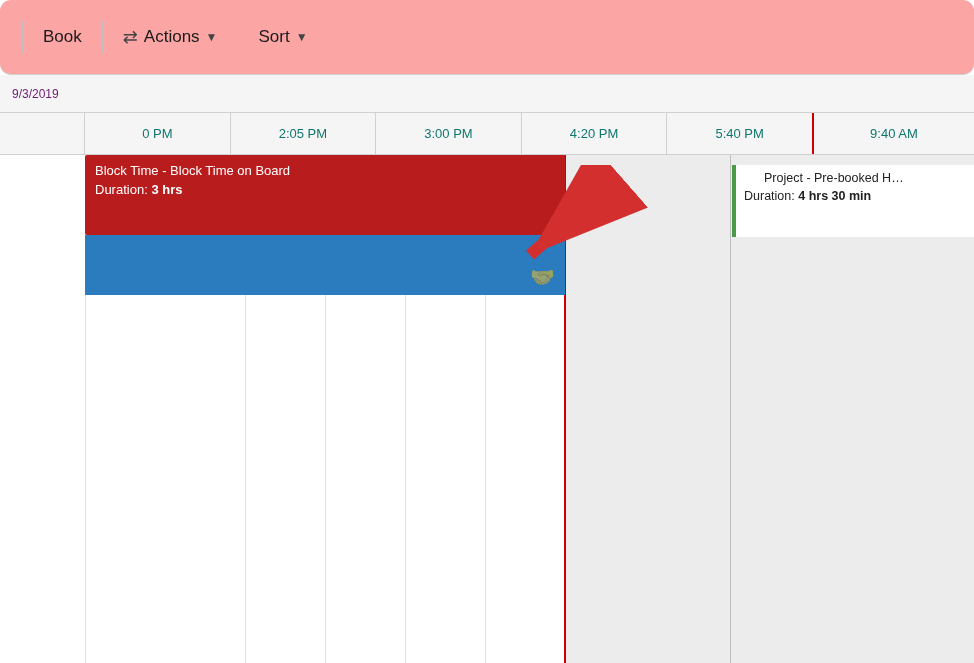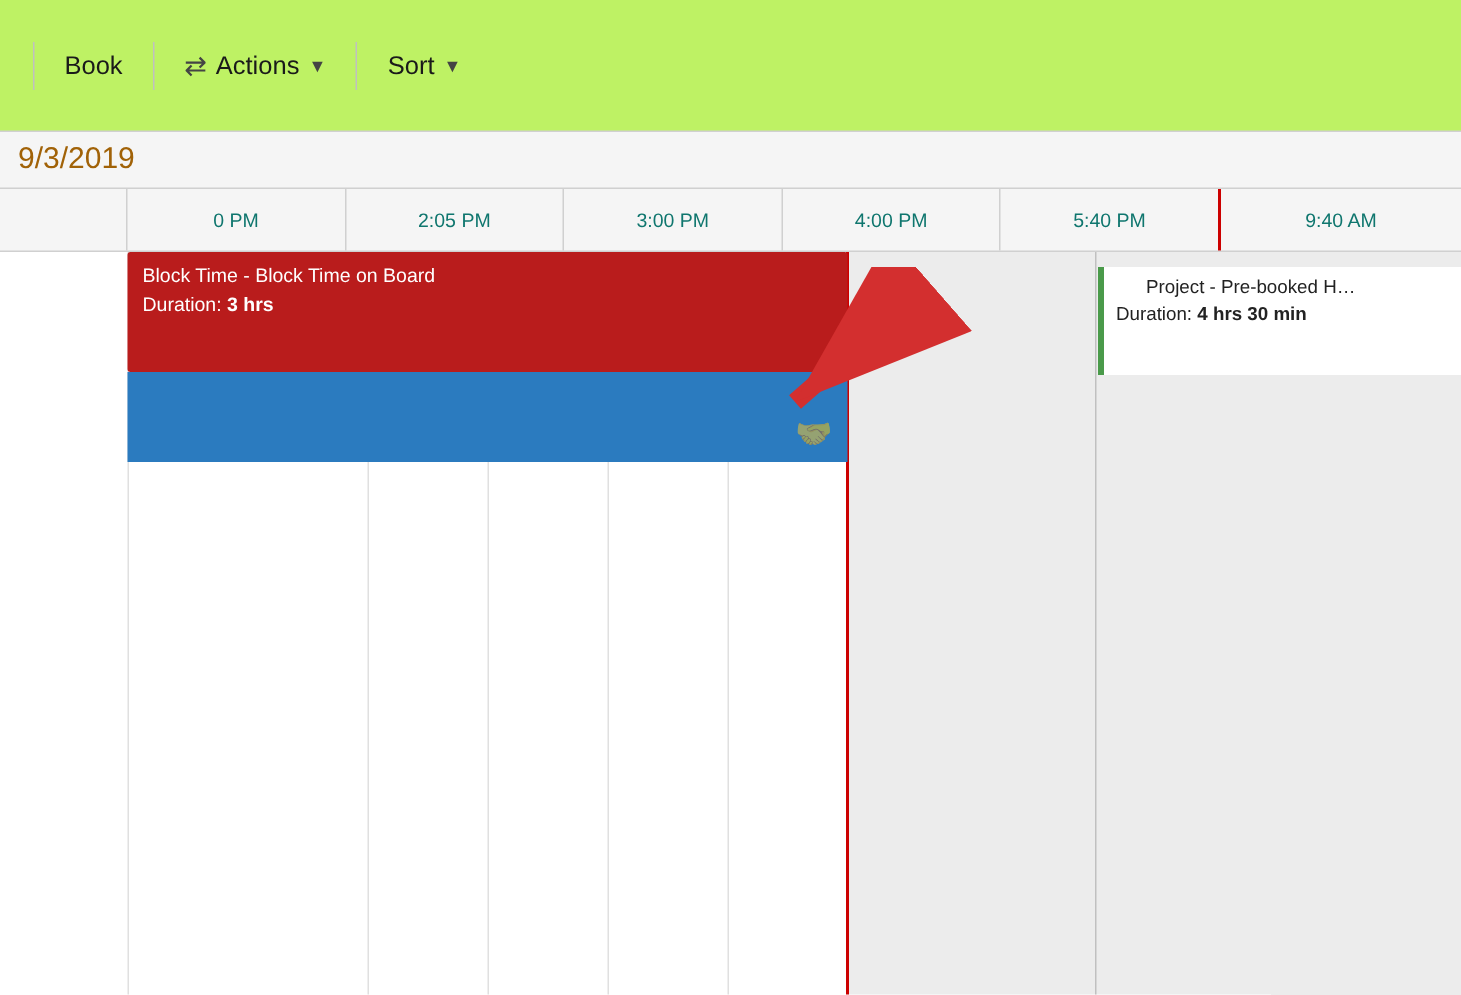--- a/index.html
+++ b/index.html
@@ -2,25 +2,26 @@
 <html><head>
   <meta charset="utf-8">
   <style>
     * { box-sizing: border-box; margin: 0; padding: 0; }
     body { font-family: 'Segoe UI', Arial, sans-serif; background: #fff; width: 974px; height: 663px; overflow: hidden; }
 
     
     #toolbar {
       display: flex;
       align-items: center;
-      height: 88px;
-      background: #bef264;
+      height: 75px;
+      background: #fca5a5;
       border-bottom: 1px solid #d0d0d0;
       padding: 0 12px;
       gap: 0;
+      border-radius: 11px;
     }
     .toolbar-sep {
       width: 1px;
       height: 32px;
       background: #c0c0c0;
       margin: 0 10px;
     }
     .toolbar-btn {
       display: flex;
       align-items: center;
@@ -218,36 +219,36 @@
   <span class="toolbar-sep"></span>
   <button class="toolbar-btn">
     <span>Sort</span>
     <span class="arrow-icon">▼</span>
   </button>
 </div>
 
 <div id="calendar">
 
   <div id="date-header">
-    <span id="date-header-text" style="font-size:20px;color:#a16207;">9/3/2019</span>
+    <span id="date-header-text" style="font-size:12px;color:#701a75;">9/3/2019</span>
   </div>
 
   <div id="time-header">
     <div class="time-cell time-cell-first"></div>
     <div class="time-cell">
       <span>0 PM</span>
     </div>
     <div class="time-cell">
       <span>2:05 PM</span>
     </div>
     <div class="time-cell">
       <span>3:00 PM</span>
     </div>
     <div class="time-cell">
-      <span>4:00 PM</span>
+      <span>4:20 PM</span>
     </div>
     <div class="time-cell time-cell-5pm">
       <span>5:40 PM</span>
     </div>
     <div class="time-cell" style="flex:0 0 160px;">
       <span>9:40 AM</span>
     </div>
   </div>
 
   <div id="grid-body">

